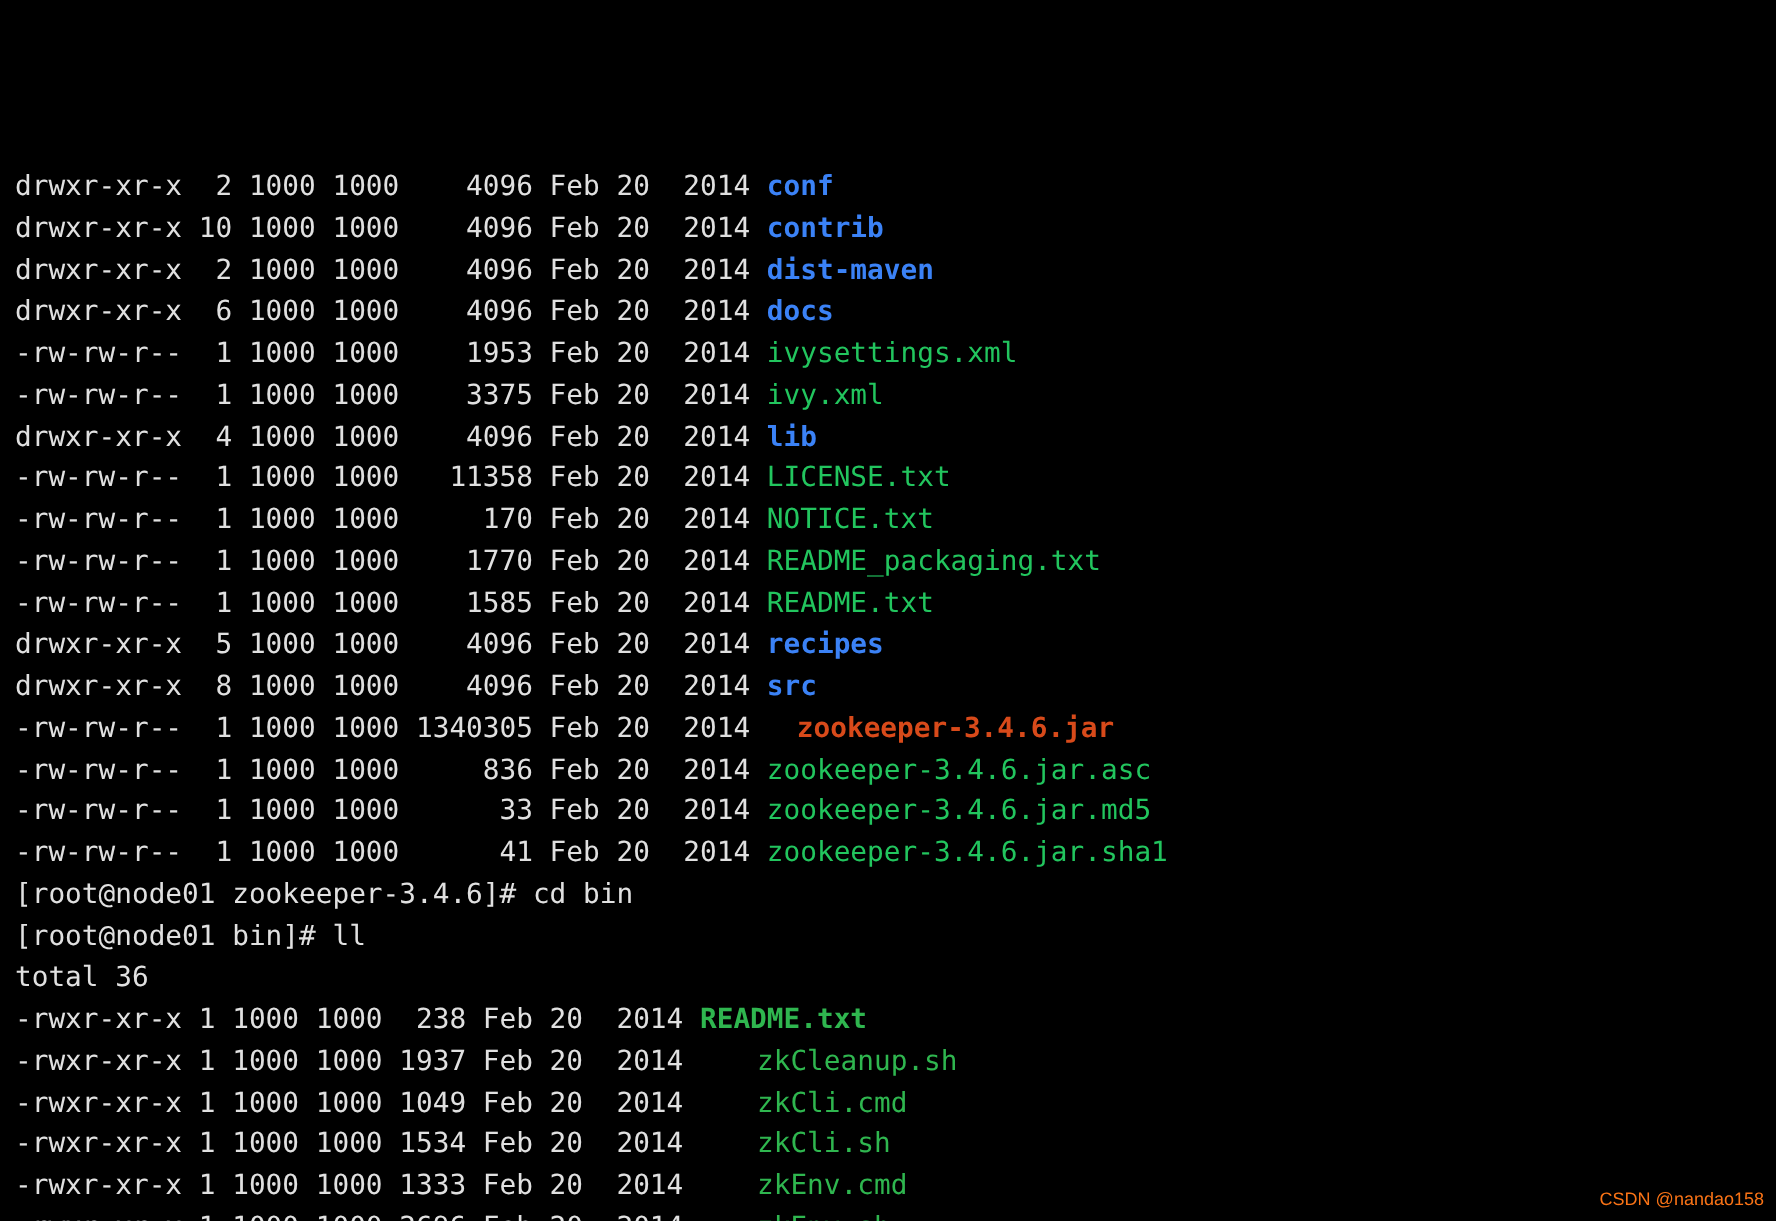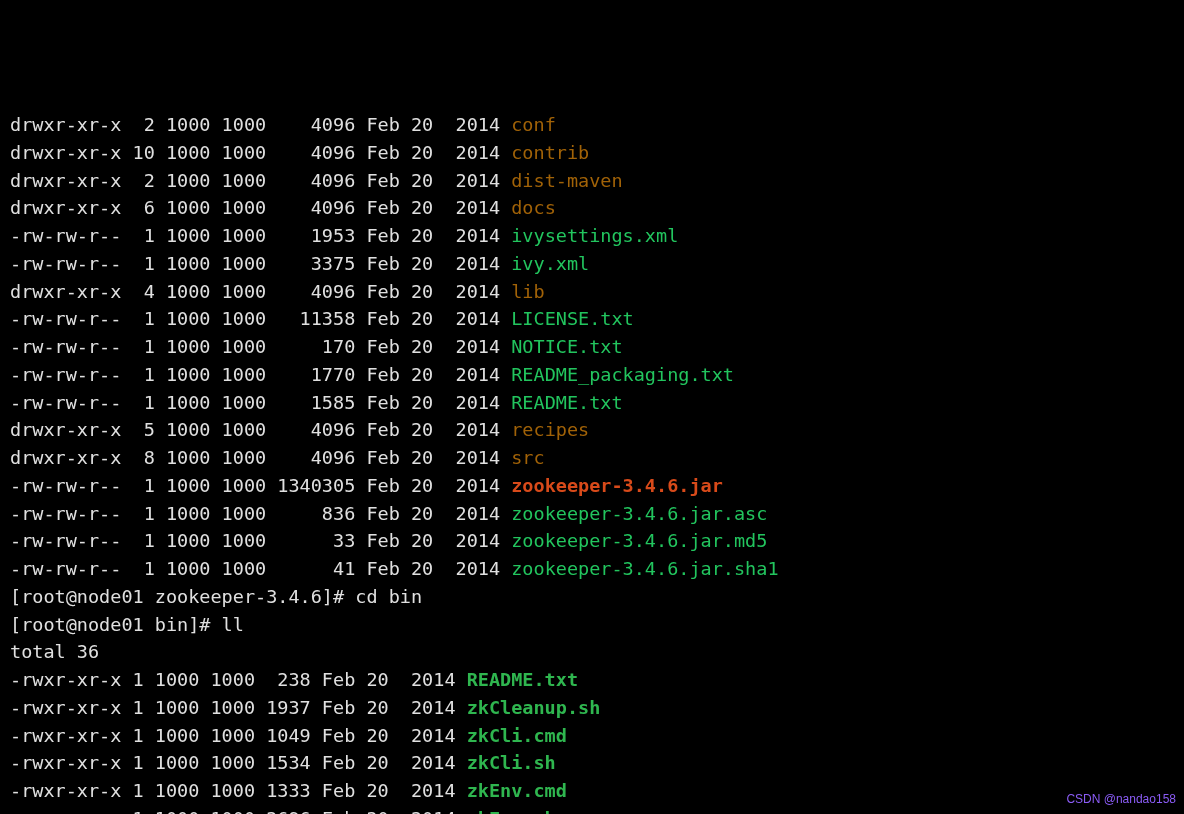--- a/index.html
+++ b/index.html
@@ -9,31 +9,31 @@
     font-family: "DejaVu Sans Mono", "Liberation Mono", Consolas, monospace;
     font-size: 18.5px;
     line-height: 1.5;
     width: 1184px;
     height: 814px;
     overflow: hidden;
     padding: 0 0 0 10px;
     white-space: pre;
   }
   .ln { display: block; }
-  .fn-dir  { color: #a16207; font-weight: normal; }
+  .fn-dir  { color: #3b82f6; font-weight: bold; }
   .fn-file { color: #22c55e; }
-  .fn-exec { color: #2fb64f; font-weight: bold; }
-  .fn-jar  { color: #d84a1a; font-weight: bold; }
+  .fn-exec { color: #2fb64f; font-weight: normal; margin-left: 38px; }
+  .fn-jar  { color: #d84a1a; font-weight: bold; margin-left: 20px; }
   .readme-hl { color: #2fb64f; font-weight: bold; background: #000; }
   .watermark {
     position: fixed;
     right: 8px;
     bottom: 6px;
     font-size: 12px;
-    color: #8b5cf6;
+    color: #f97316;
     font-family: sans-serif;
   }
 </style>
 </head>
 <body>
 
 
 
 <div id="term"><span class="ln">drwxr-xr-x  2 1000 1000    4096 Feb 20  2014 <span class="fn-dir">conf</span></span><span class="ln">drwxr-xr-x 10 1000 1000    4096 Feb 20  2014 <span class="fn-dir">contrib</span></span><span class="ln">drwxr-xr-x  2 1000 1000    4096 Feb 20  2014 <span class="fn-dir">dist-maven</span></span><span class="ln">drwxr-xr-x  6 1000 1000    4096 Feb 20  2014 <span class="fn-dir">docs</span></span><span class="ln">-rw-rw-r--  1 1000 1000    1953 Feb 20  2014 <span class="fn-file">ivysettings.xml</span></span><span class="ln">-rw-rw-r--  1 1000 1000    3375 Feb 20  2014 <span class="fn-file">ivy.xml</span></span><span class="ln">drwxr-xr-x  4 1000 1000    4096 Feb 20  2014 <span class="fn-dir">lib</span></span><span class="ln">-rw-rw-r--  1 1000 1000   11358 Feb 20  2014 <span class="fn-file">LICENSE.txt</span></span><span class="ln">-rw-rw-r--  1 1000 1000     170 Feb 20  2014 <span class="fn-file">NOTICE.txt</span></span><span class="ln">-rw-rw-r--  1 1000 1000    1770 Feb 20  2014 <span class="fn-file">README_packaging.txt</span></span><span class="ln">-rw-rw-r--  1 1000 1000    1585 Feb 20  2014 <span class="fn-file">README.txt</span></span><span class="ln">drwxr-xr-x  5 1000 1000    4096 Feb 20  2014 <span class="fn-dir">recipes</span></span><span class="ln">drwxr-xr-x  8 1000 1000    4096 Feb 20  2014 <span class="fn-dir">src</span></span><span class="ln">-rw-rw-r--  1 1000 1000 1340305 Feb 20  2014 <span class="fn-jar">zookeeper-3.4.6.jar</span></span><span class="ln">-rw-rw-r--  1 1000 1000     836 Feb 20  2014 <span class="fn-file">zookeeper-3.4.6.jar.asc</span></span><span class="ln">-rw-rw-r--  1 1000 1000      33 Feb 20  2014 <span class="fn-file">zookeeper-3.4.6.jar.md5</span></span><span class="ln">-rw-rw-r--  1 1000 1000      41 Feb 20  2014 <span class="fn-file">zookeeper-3.4.6.jar.sha1</span></span><span class="ln">[root@node01 zookeeper-3.4.6]# cd bin</span><span class="ln">[root@node01 bin]# ll</span><span class="ln">total 36</span><span class="ln">-rwxr-xr-x 1 1000 1000  238 Feb 20  2014 <span class="readme-hl">README.txt</span></span><span class="ln">-rwxr-xr-x 1 1000 1000 1937 Feb 20  2014 <span class="fn-exec">zkCleanup.sh</span></span><span class="ln">-rwxr-xr-x 1 1000 1000 1049 Feb 20  2014 <span class="fn-exec">zkCli.cmd</span></span><span class="ln">-rwxr-xr-x 1 1000 1000 1534 Feb 20  2014 <span class="fn-exec">zkCli.sh</span></span><span class="ln">-rwxr-xr-x 1 1000 1000 1333 Feb 20  2014 <span class="fn-exec">zkEnv.cmd</span></span><span class="ln">-rwxr-xr-x 1 1000 1000 2696 Feb 20  2014 <span class="fn-exec">zkEnv.sh</span></span></div>
 <span class="watermark">CSDN @nandao158</span>

